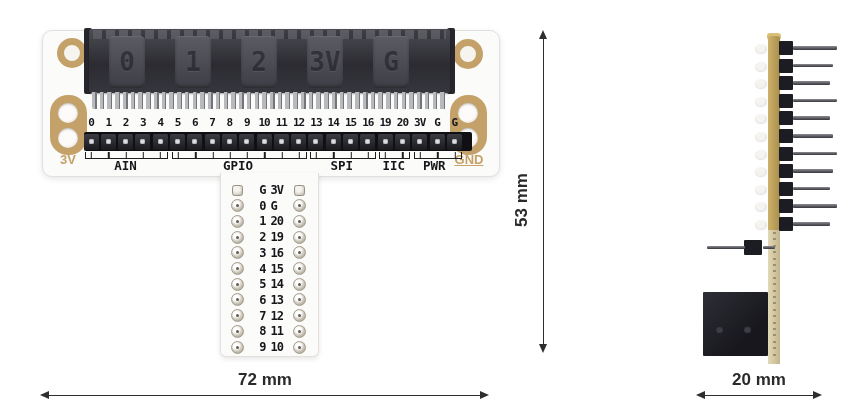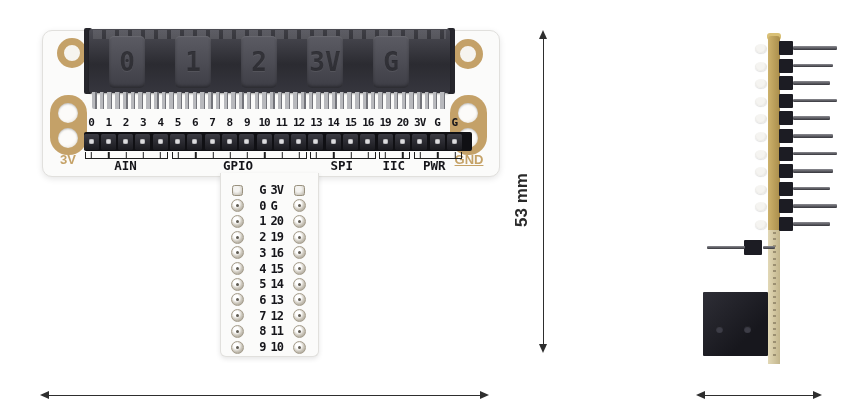--- a/index.html
+++ b/index.html
@@ -348,24 +348,26 @@
     </div>
 
   <div class="abs dim-line" style="left:542.5px;top:33px;width:1.5px;height:317px;"></div>
   <div class="abs arrh up" style="left:539px;top:30px;"></div>
   <div class="abs arrh down" style="left:539px;top:344px;"></div>
   <div class="abs dim-text" style="left:487px;top:182px;width:70px;height:36px;line-height:36px;transform:rotate(-90deg);">53 mm</div>
 
   <div class="abs dim-line" style="left:47px;top:394.5px;width:435px;height:1.5px;"></div>
   <div class="abs arrh left" style="left:40px;top:391px;"></div>
   <div class="abs arrh right" style="left:480px;top:391px;"></div>
+  <div class="abs dim-text" style="left:205px;top:370px;width:120px;">72 mm</div>
 
   <div class="abs dim-line" style="left:703px;top:394.5px;width:112px;height:1.5px;"></div>
   <div class="abs arrh left" style="left:696px;top:391px;"></div>
   <div class="abs arrh right" style="left:813px;top:391px;"></div>
+  <div class="abs dim-text" style="left:699px;top:370px;width:120px;">20 mm</div>
 
   <div class="abs side-strip-cap"></div>
   <div class="abs side-strip-top"></div>
   <div class="abs side-strip-bot">
       <i></i>
     </div>
   <div id="side-pins">
       <div class="side-bump" style="left: 755px; top: 44px;"></div>
       <div class="side-block" style="left: 779px; top: 41px; width: 14px; height: 14px;"></div>
       <div class="side-pin" style="left: 793px; top: 46px; width: 44px;"></div>

